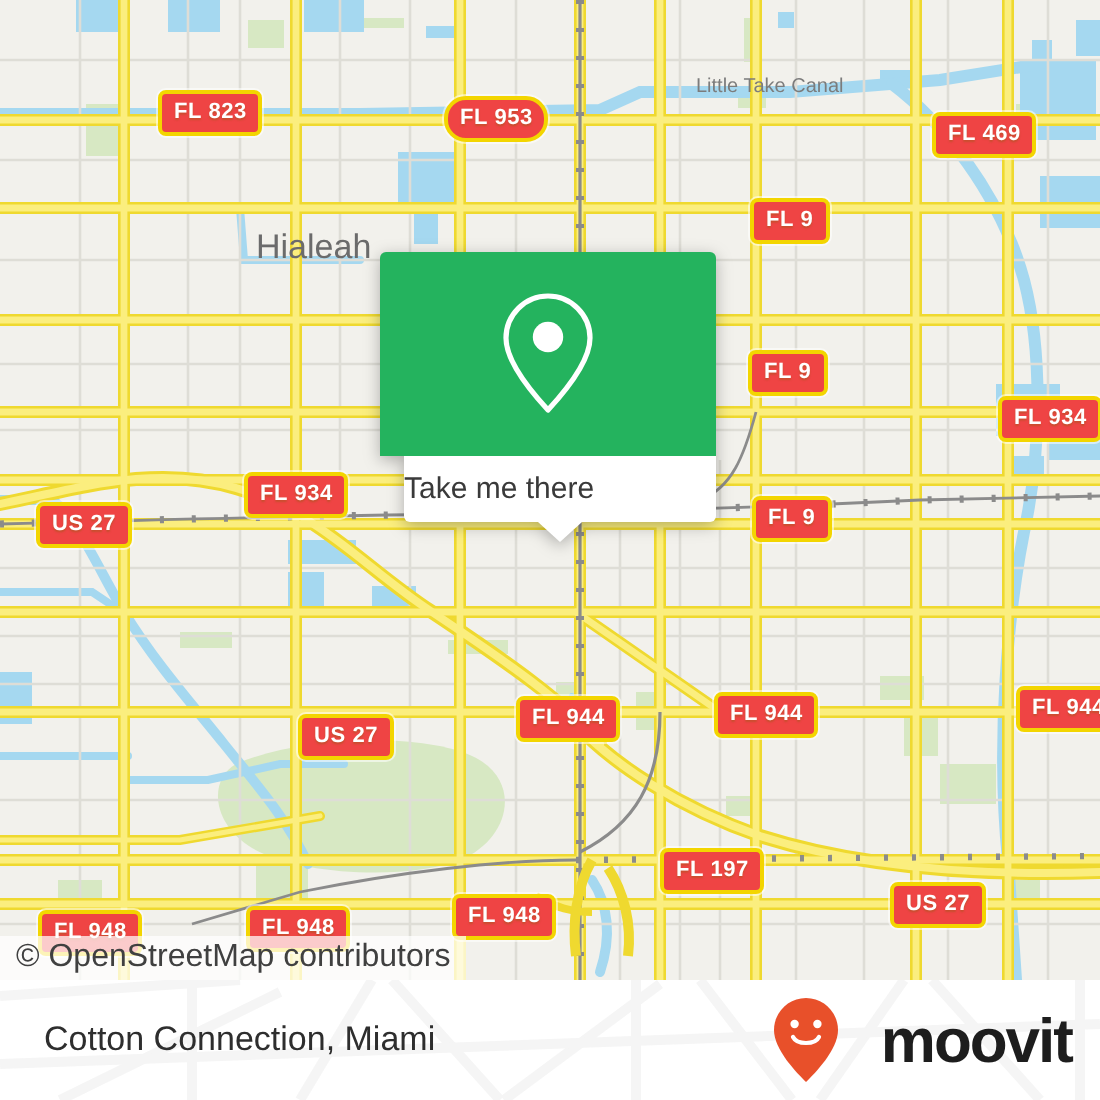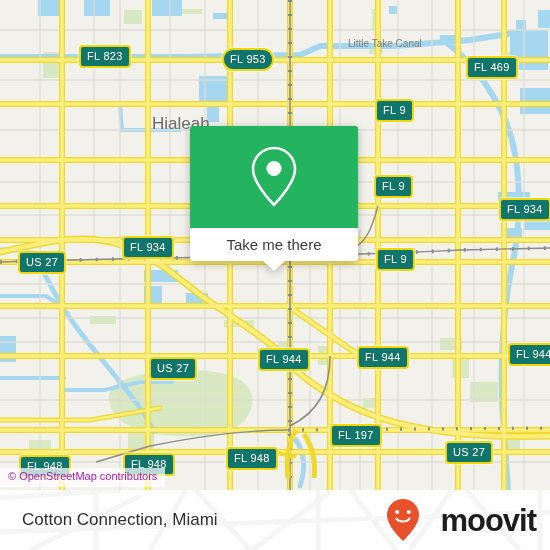--- a/index.html
+++ b/index.html
@@ -16,25 +16,25 @@
     position: absolute; left: 0; top: 0;
     width: 550px; height: 490px;
     background: #F2F1EC;
     overflow: hidden;
   }
   .map-svg { position: absolute; left: 0; top: 0; }
 
   
   .shield {
     position: absolute;
-    background: #0f766e;
+    background: #ef4444;
     border: 2px solid #F3D500;
     border-radius: 4px;
     color: #ffffff;
-    font-weight: normal;
+    font-weight: bold;
     font-size: 11px;
     line-height: 16px;
     padding: 1px 6px 2px 6px;
     white-space: nowrap;
     text-shadow: 0 1px 1px rgba(120,100,0,.35);
     letter-spacing: .3px;
     box-shadow: 0 0 0 1px rgba(255,255,255,.55);
   }
   .place-label {
     position: absolute;
@@ -59,22 +59,23 @@
   .popup-head {
     height: 102px;
     background: #24B35E;
     border-radius: 3px 3px 0 0;
     display: flex; align-items: center; justify-content: center;
   }
   .popup-body {
     height: 33px;
     background: #ffffff;
     border-radius: 0 0 3px 3px;
-    display: flex; align-items: center; justify-content: center;
+    display: flex; align-items: center; 
     position: relative;
+    margin-left: 12px;
   }
   .popup-label {
     color: #3a3a3a;
     font-size: 15px;
   }
   .popup-tip {
     position: absolute;
     left: 50%; top: 100%;
     margin-left: -11px;
     width: 0; height: 0;
@@ -82,22 +83,22 @@
     border-right: 11px solid transparent;
     border-top: 10px solid #ffffff;
   }
 
   
   .attrib {
     position: absolute;
     left: 0; top: 468px;
     padding: 2px 8px 5px 8px;
     background: rgba(255,255,255,.72);
-    color: #a21caf;
-    font-size: 11px;
+    color: #404040;
+    font-size: 16px;
     white-space: nowrap;
   }
 
   
   .footer {
     position: absolute;
     left: 0; top: 490px;
     width: 550px; height: 60px;
     background: #ffffff;
     overflow: hidden;
@@ -288,21 +289,21 @@
         <path d="M288,430 L550,428" stroke="#8b8b8b" stroke-width="3.2" stroke-dasharray="2 12" fill="none"></path>
       </g>
 
       <g stroke="#EFD92F" fill="none">
         <path d="M296,430 C288,444 286,462 288,478" stroke-width="5"></path>
         <path d="M304,434 C312,446 316,462 314,478" stroke-width="5"></path>
         <path d="M268,448 C278,454 286,456 296,456" stroke-width="4"></path>
       </g>
     </svg>
 
-    <div class="place-label" style="left:152px; top:114px;">Hialeah</div>
+    <div class="place-label" style="left:128px; top:114px;">Hialeah</div>
 
     <div class="water-label" style="left:348px; top:38px;">Little Take Canal</div>
 
     <div class="shield" style="left:79px;  top:45px;">FL 823</div>
     <div class="shield" style="left:222px; top:48px;border-radius:11px;">FL 953</div>
     <div class="shield" style="left:466px; top:56px;">FL 469</div>
     <div class="shield" style="left:375px; top:99px;">FL 9</div>
     <div class="shield" style="left:374px; top:175px;">FL 9</div>
     <div class="shield" style="left:499px; top:198px;">FL 934</div>
     <div class="shield" style="left:122px; top:236px;">FL 934</div>

